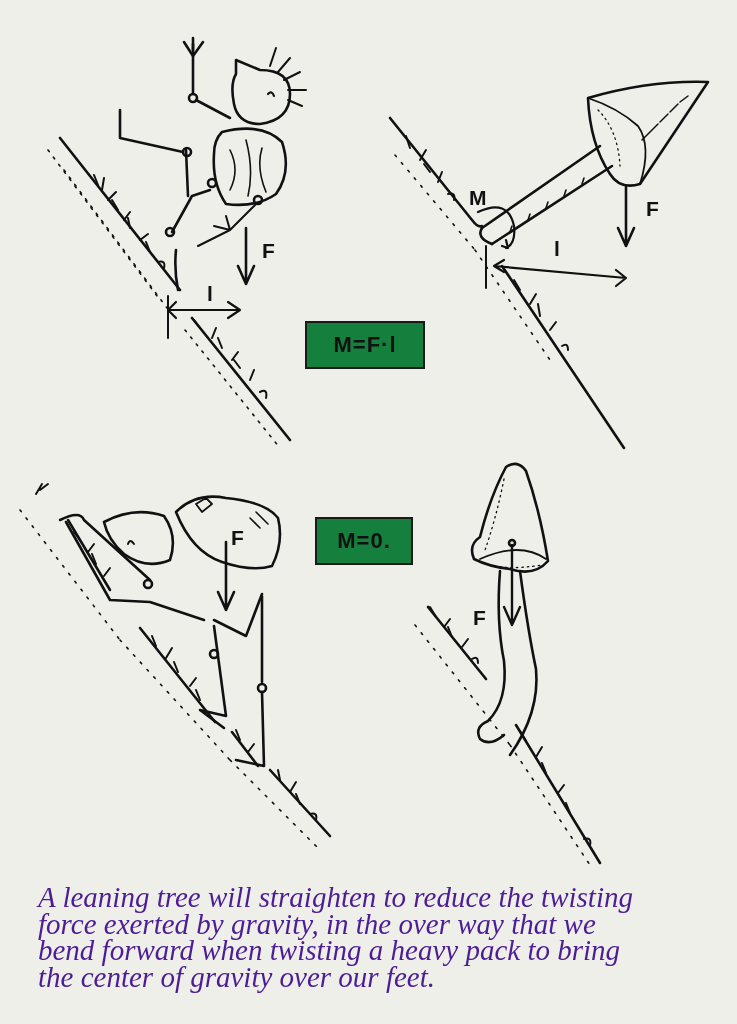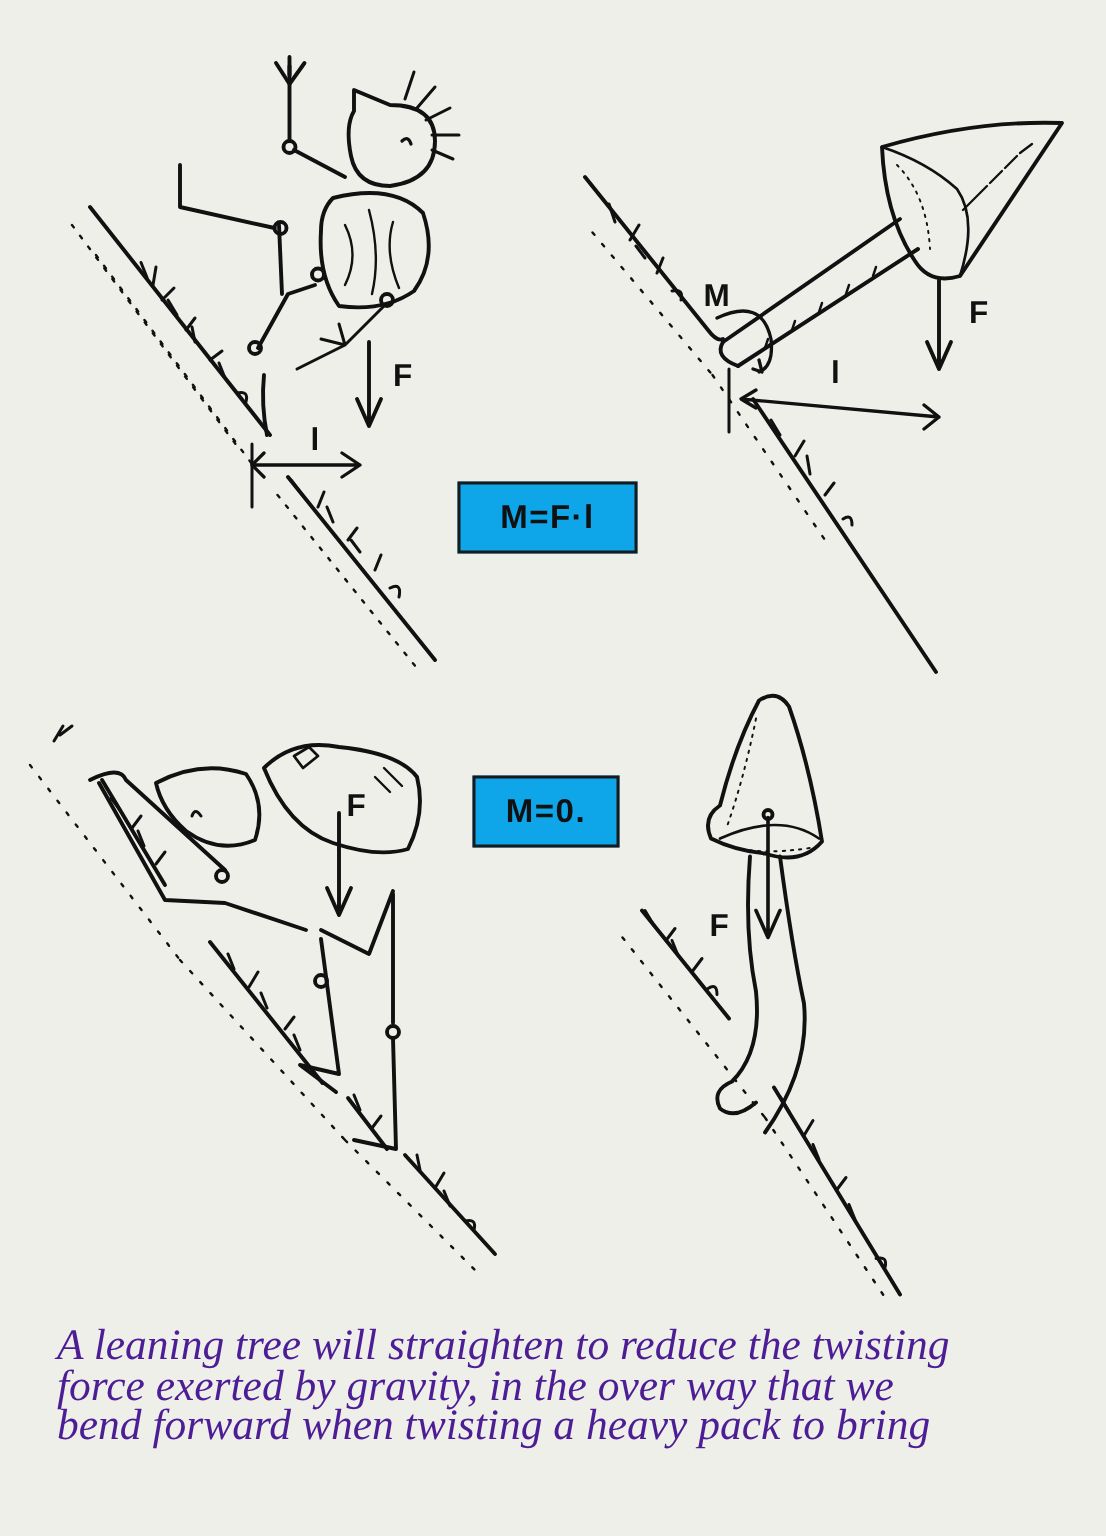--- a/index.html
+++ b/index.html
@@ -7,21 +7,21 @@
     width: 737px; height: 1024px; overflow: hidden;
     background: #efefea;
     position: relative;
     font-family: "Liberation Sans", sans-serif;
   }
   .panel { position: absolute; }
   svg { position: absolute; left: 0; top: 0; overflow: visible; }
   .formula-box {
     position: absolute;
     border: 2px solid #1a1a1a;
-    background: #0ea5e9;
+    background: #15803d;
     font-family: "Liberation Sans", sans-serif;
     font-weight: bold;
     color: #111;
     display: flex; align-items: center; justify-content: center;
     letter-spacing: 1px;
   }
   .label {
     position: absolute;
     font-family: "Liberation Sans", sans-serif;
     font-weight: bold;
@@ -203,13 +203,14 @@
     <path d="M112,90 L112,170 M104,152 L112,170 L120,152" stroke-width="2.4"></path>
     <circle cx="112" cy="88" r="3"></circle>
   </svg>
   <div class="label" style="left:73px;top:152px;">F</div>
 </div>
 
 <div class="caption">
   <span>A leaning tree will straighten to reduce the twisting</span>
   <span>force exerted by gravity, in the over way that we</span>
   <span>bend forward when twisting a heavy pack to bring</span>
+  <span>the center of gravity over our feet.</span>
 </div>
 
 </body></html>

